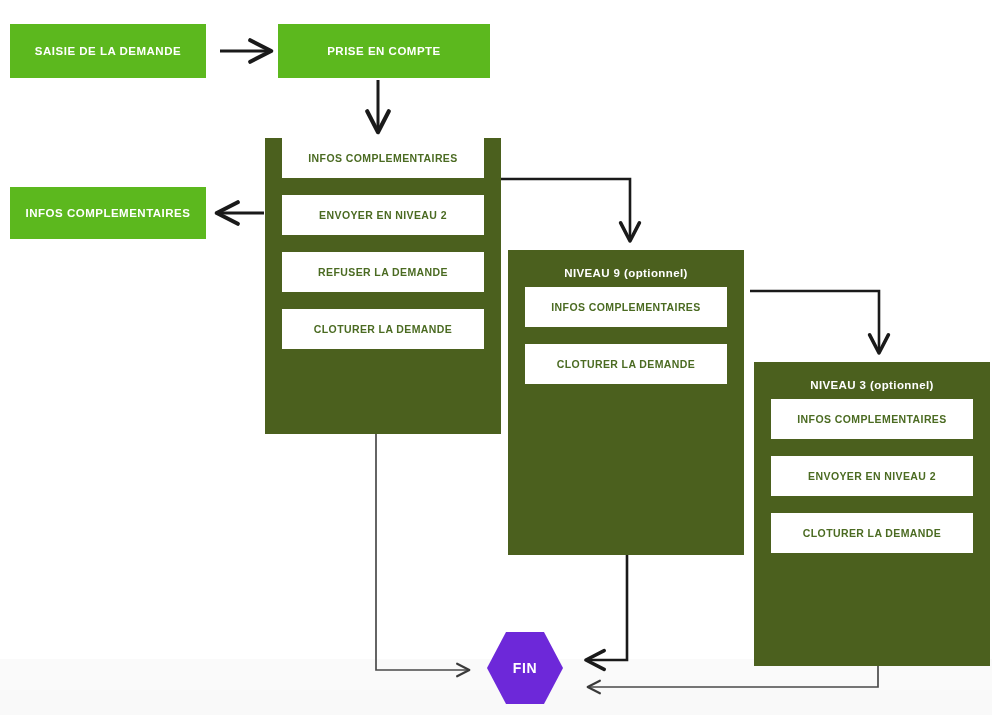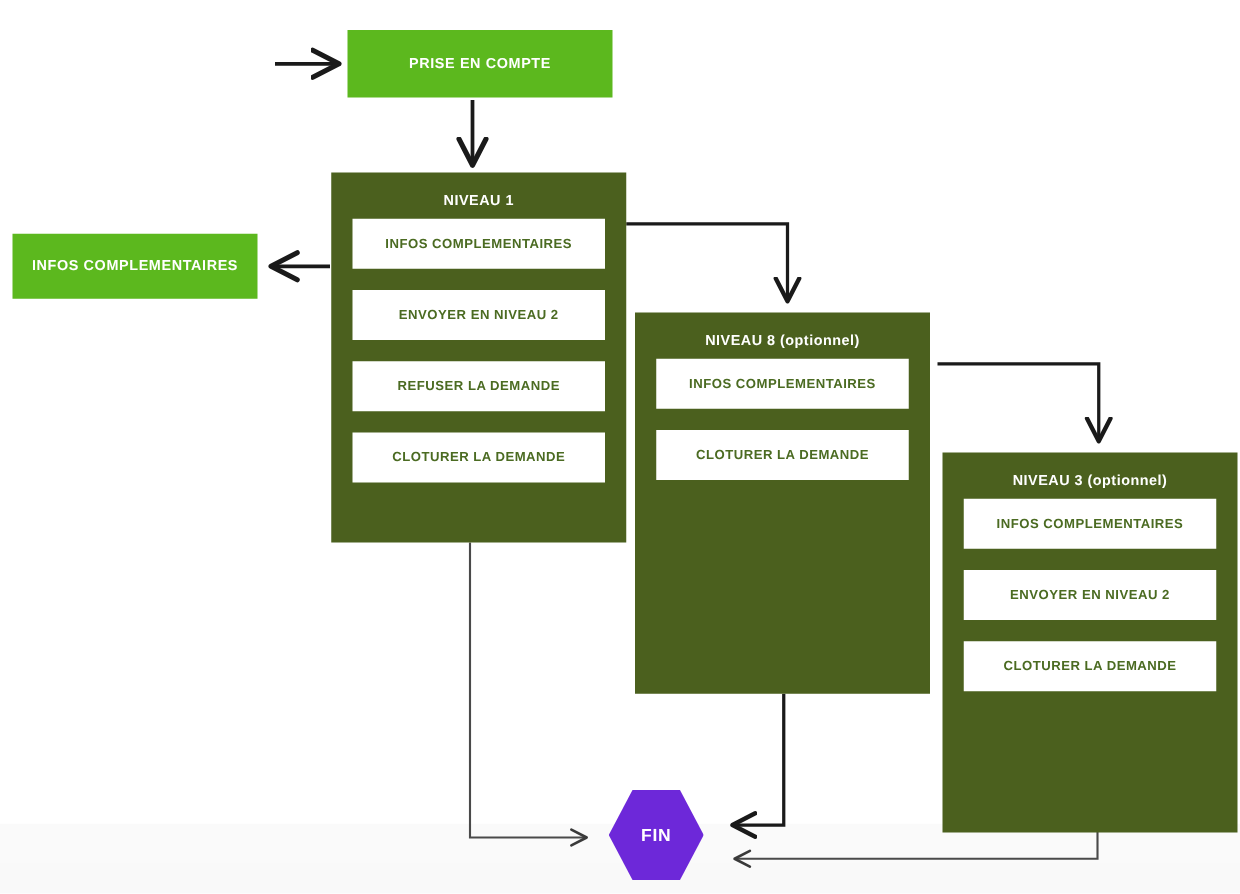--- a/index.html
+++ b/index.html
@@ -156,41 +156,43 @@
 
     <g>
       <path d="M627,555 L627,660 L587,660" fill="none" stroke="#1a1a1a" stroke-width="2.6" stroke-linejoin="miter" marker-end="url(#arrowThick)"></path>
     </g>
 
     <g>
       <path d="M878,598 L878,687 L588,687" fill="none" stroke="#4a4a4a" stroke-width="1.7" stroke-linejoin="miter" marker-end="url(#arrowThin)"></path>
     </g>
   </svg>
 
+  <div class="green-box" style="left:10px; top:24px; width:196px; height:54px;">
+    <span>SAISIE DE LA DEMANDE</span>
+  </div>
 
   <div class="green-box" style="left:278px; top:24px; width:212px; height:54px;">
     <span>PRISE EN COMPTE</span>
   </div>
 
   <div class="green-box" style="left:10px; top:187px; width:196px; height:52px;">
     <span>INFOS COMPLEMENTAIRES</span>
   </div>
 
   <div class="level-box" style="left:265px; top:138px; width:236px; height:296px;">
-    <div class="level-title">NIVEAU 1</div>
     <div class="level-actions">
       <div class="action-btn">INFOS COMPLEMENTAIRES</div>
       <div class="action-btn">ENVOYER EN NIVEAU 2</div>
       <div class="action-btn">REFUSER LA DEMANDE</div>
       <div class="action-btn">CLOTURER LA DEMANDE</div>
     </div>
   </div>
 
   <div class="level-box" style="left:508px; top:250px; width:236px; height:305px;">
-    <div class="level-title">NIVEAU 8 (optionnel)</div>
+    <div class="level-title">NIVEAU 9 (optionnel)</div>
     <div class="level-actions">
       <div class="action-btn">INFOS COMPLEMENTAIRES</div>
       <div class="action-btn">CLOTURER LA DEMANDE</div>
     </div>
   </div>
 
   <div class="level-box" style="left:754px; top:362px; width:236px; height:304px;">
     <div class="level-title">NIVEAU 3 (optionnel)</div>
     <div class="level-actions">
       <div class="action-btn">INFOS COMPLEMENTAIRES</div>

